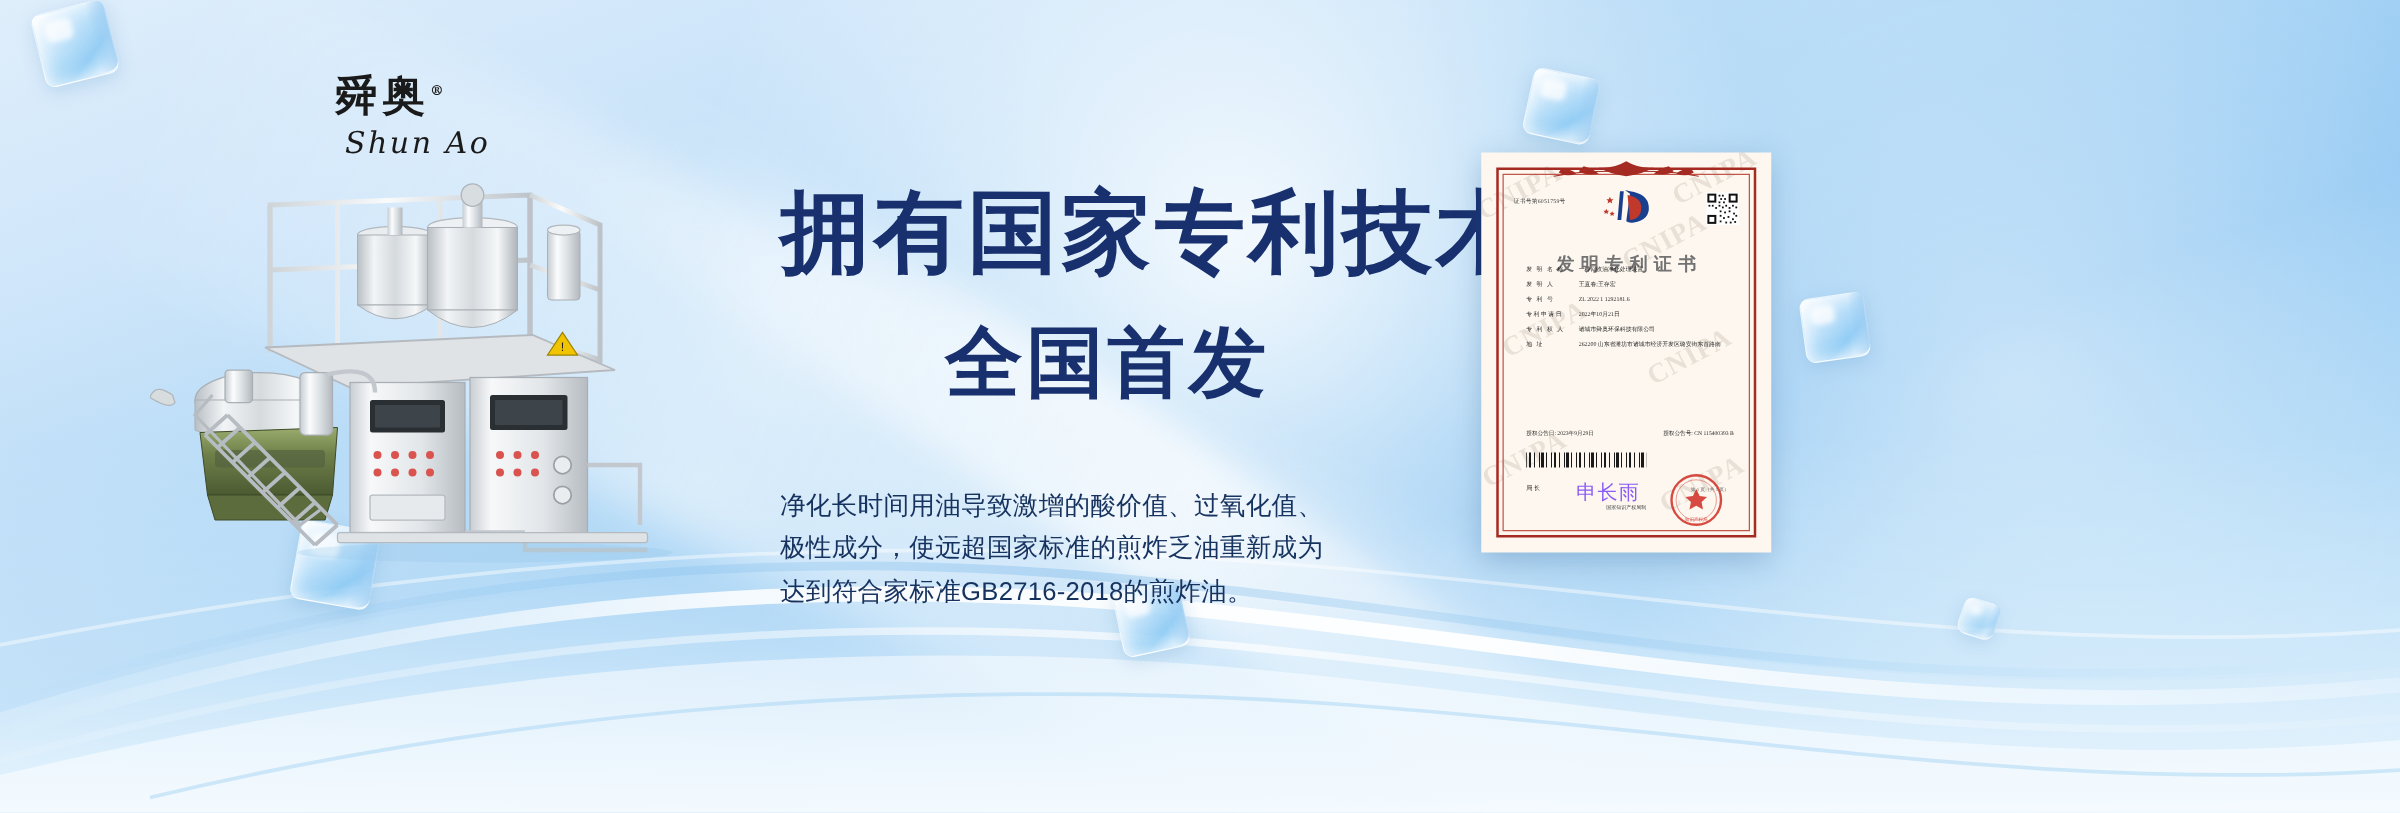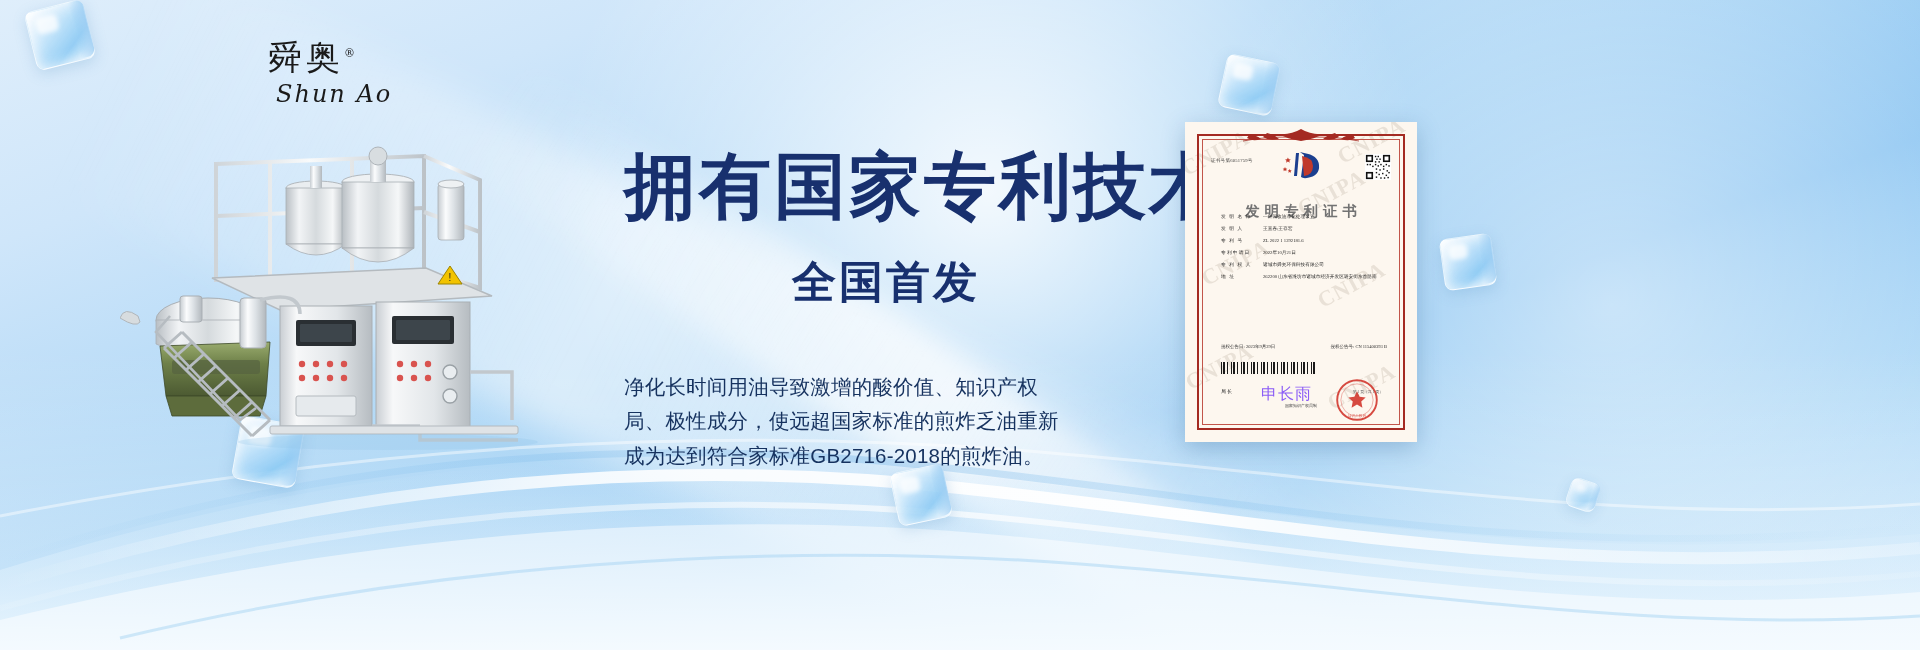--- a/index.html
+++ b/index.html
@@ -101,21 +101,22 @@
     width: 120px;
     height: 80px;
     color: #1a1a1a;
   }
   .logo-cn {
     font-family: "DejaVu Serif", "Liberation Serif", serif;
     font-size: 34px;
     letter-spacing: 4px;
     line-height: 1;
     white-space: nowrap;
-    font-weight: 400;
+    font-weight: 700;
+    margin-top: 20px;
   }
   .logo-reg {
     font-size: 11px;
     vertical-align: super;
     letter-spacing: 0;
   }
   .logo-en {
     font-family: "DejaVu Serif", "Liberation Serif", serif;
     font-style: italic;
     font-size: 24px;
@@ -133,21 +134,21 @@
   .headline {
     font-size: 72px;
     font-weight: bold;
     color: #18306e;
     letter-spacing: 3px;
     line-height: 1;
     white-space: nowrap;
     margin: 0;
   }
   .subheadline {
-    font-size: 44px;
+    font-size: 62px;
     font-weight: bold;
     color: #18306e;
     letter-spacing: 3px;
     line-height: 1;
     margin: 38px 0 0 0;
     text-align: center;
     padding-right: 6px;
     white-space: nowrap;
   }
   .body-copy {
@@ -475,21 +476,21 @@
       <path d="M350,252 L392,252 L392,300"></path>
       <path d="M140,180 q40,-10 40,14"></path>
     </g>
     <rect x="150" y="306" width="248" height="8" rx="2" fill="#dfe3e6" stroke="#b4babf"></rect>
     <ellipse cx="268" cy="322" rx="150" ry="8" fill="#8fc2e8" opacity=".25"></ellipse>
   </svg>
 
   <div class="copy">
     <h1 class="headline">拥有国家专利技术</h1>
     <h2 class="subheadline">全国首发</h2>
-    <p class="body-copy">净化长时间用油导致激增的酸价值、知识产权局、极性成分，使远超国家标准的煎炸乏油重新成为达到符合家标准GB2716-2018的煎炸油。</p>
+    <p class="body-copy">净化长时间用油导致激增的酸价值、过氧化值、极性成分，使远超国家标准的煎炸乏油重新成为达到符合家标准GB2716-2018的煎炸油。</p>
   </div>
 
   <div class="cert">
 
     <div class="cert-watermark">
       <span style="left:-6px;  top:18px;">CNIPA</span>
       <span style="left:110px; top:58px;">CNIPA</span>
       <span style="left:150px; top:6px;">CNIPA</span>
       <span style="left:14px;  top:128px;">CNIPA</span>
       <span style="left:130px; top:150px;">CNIPA</span>

